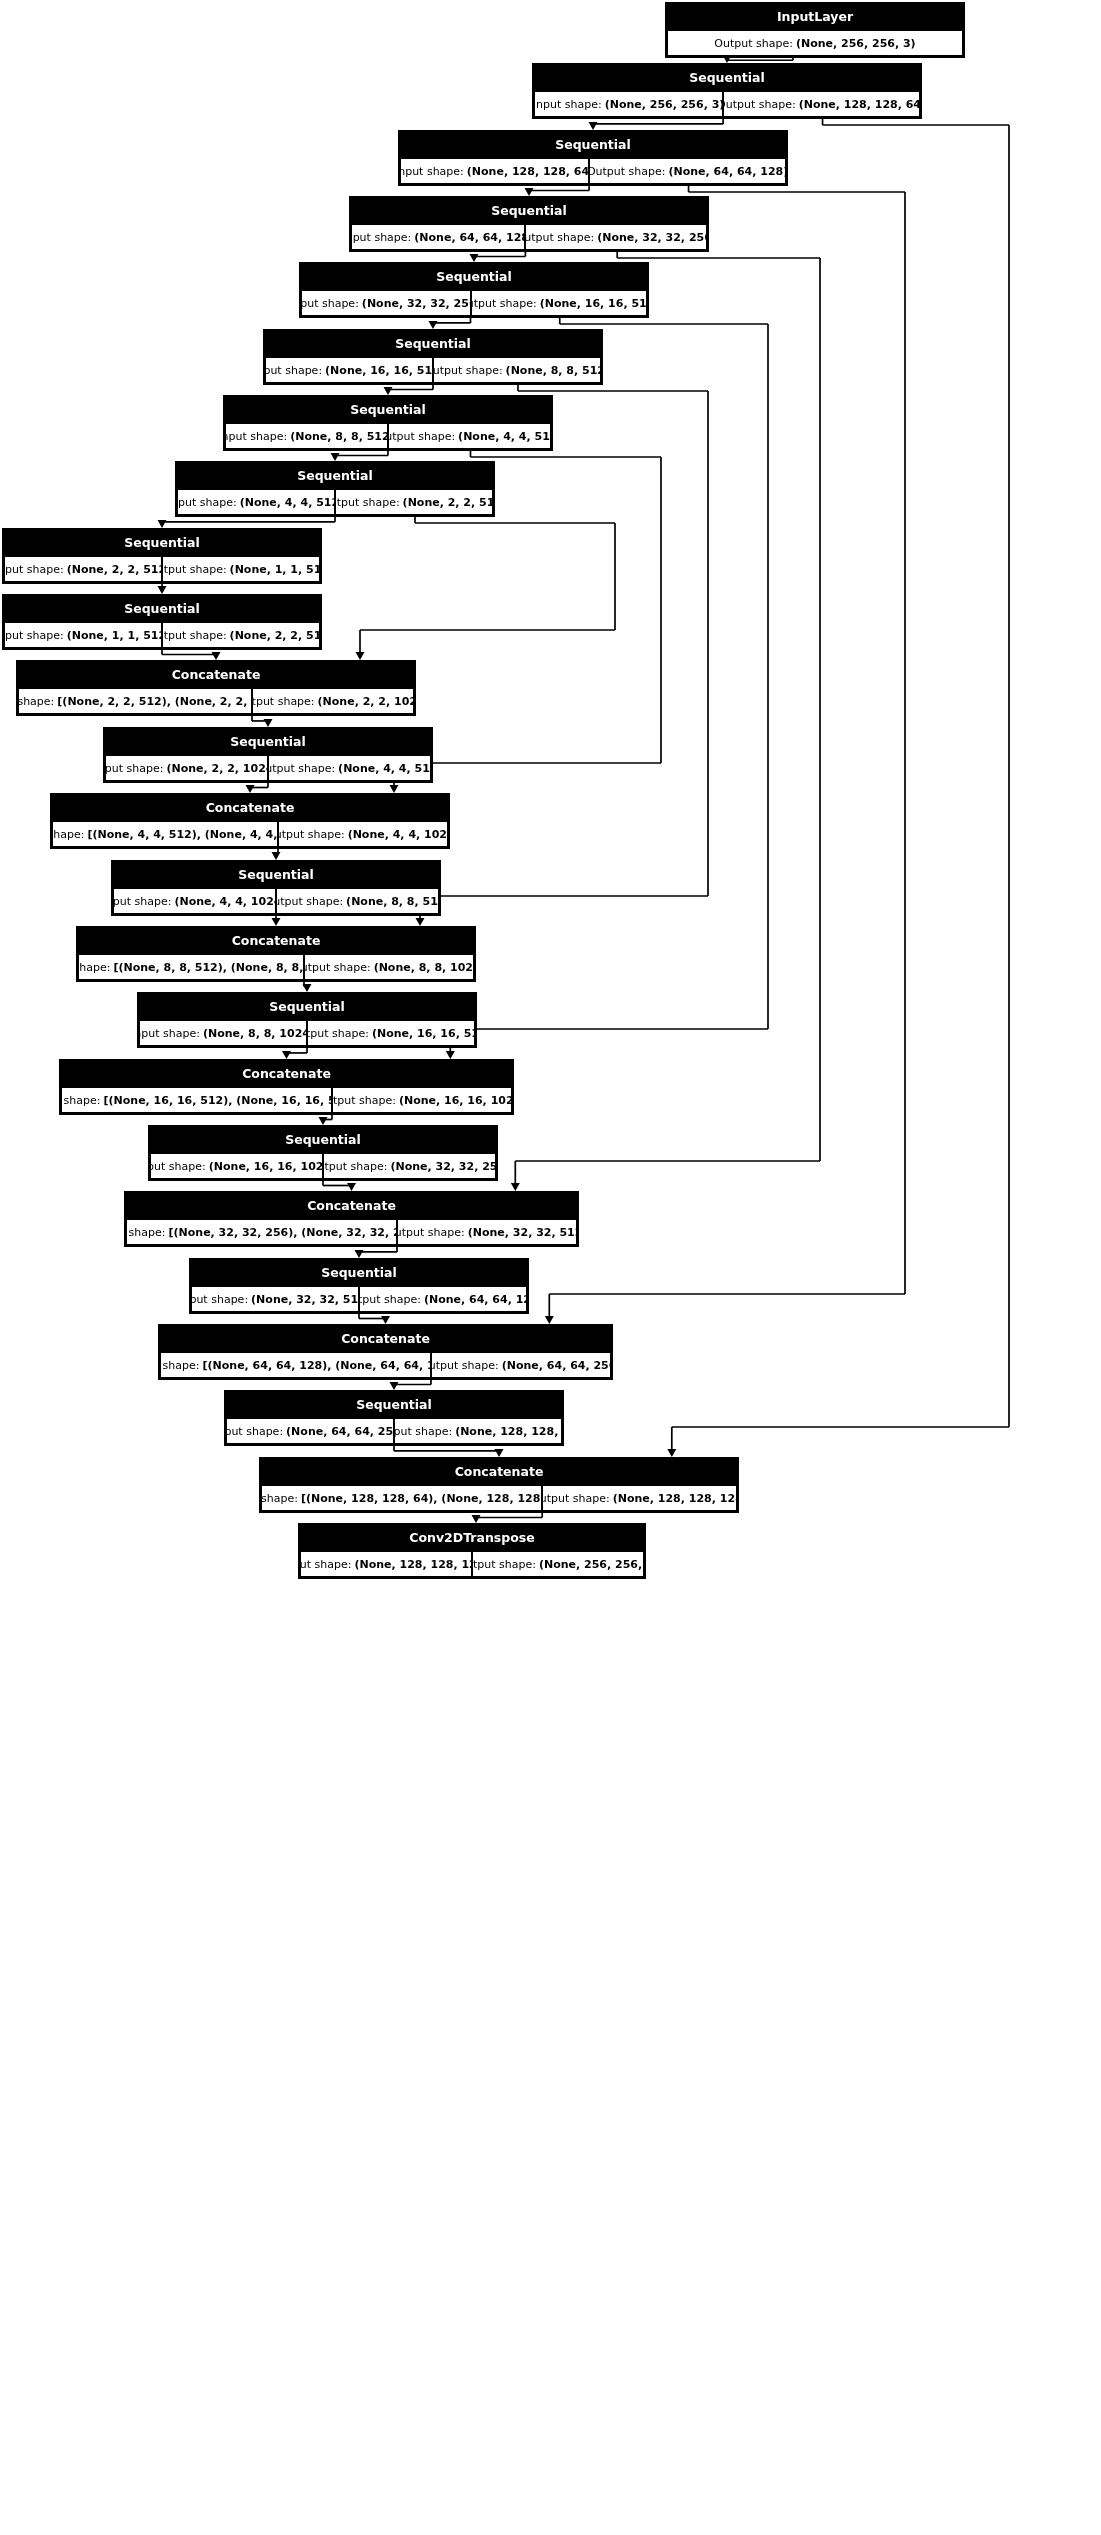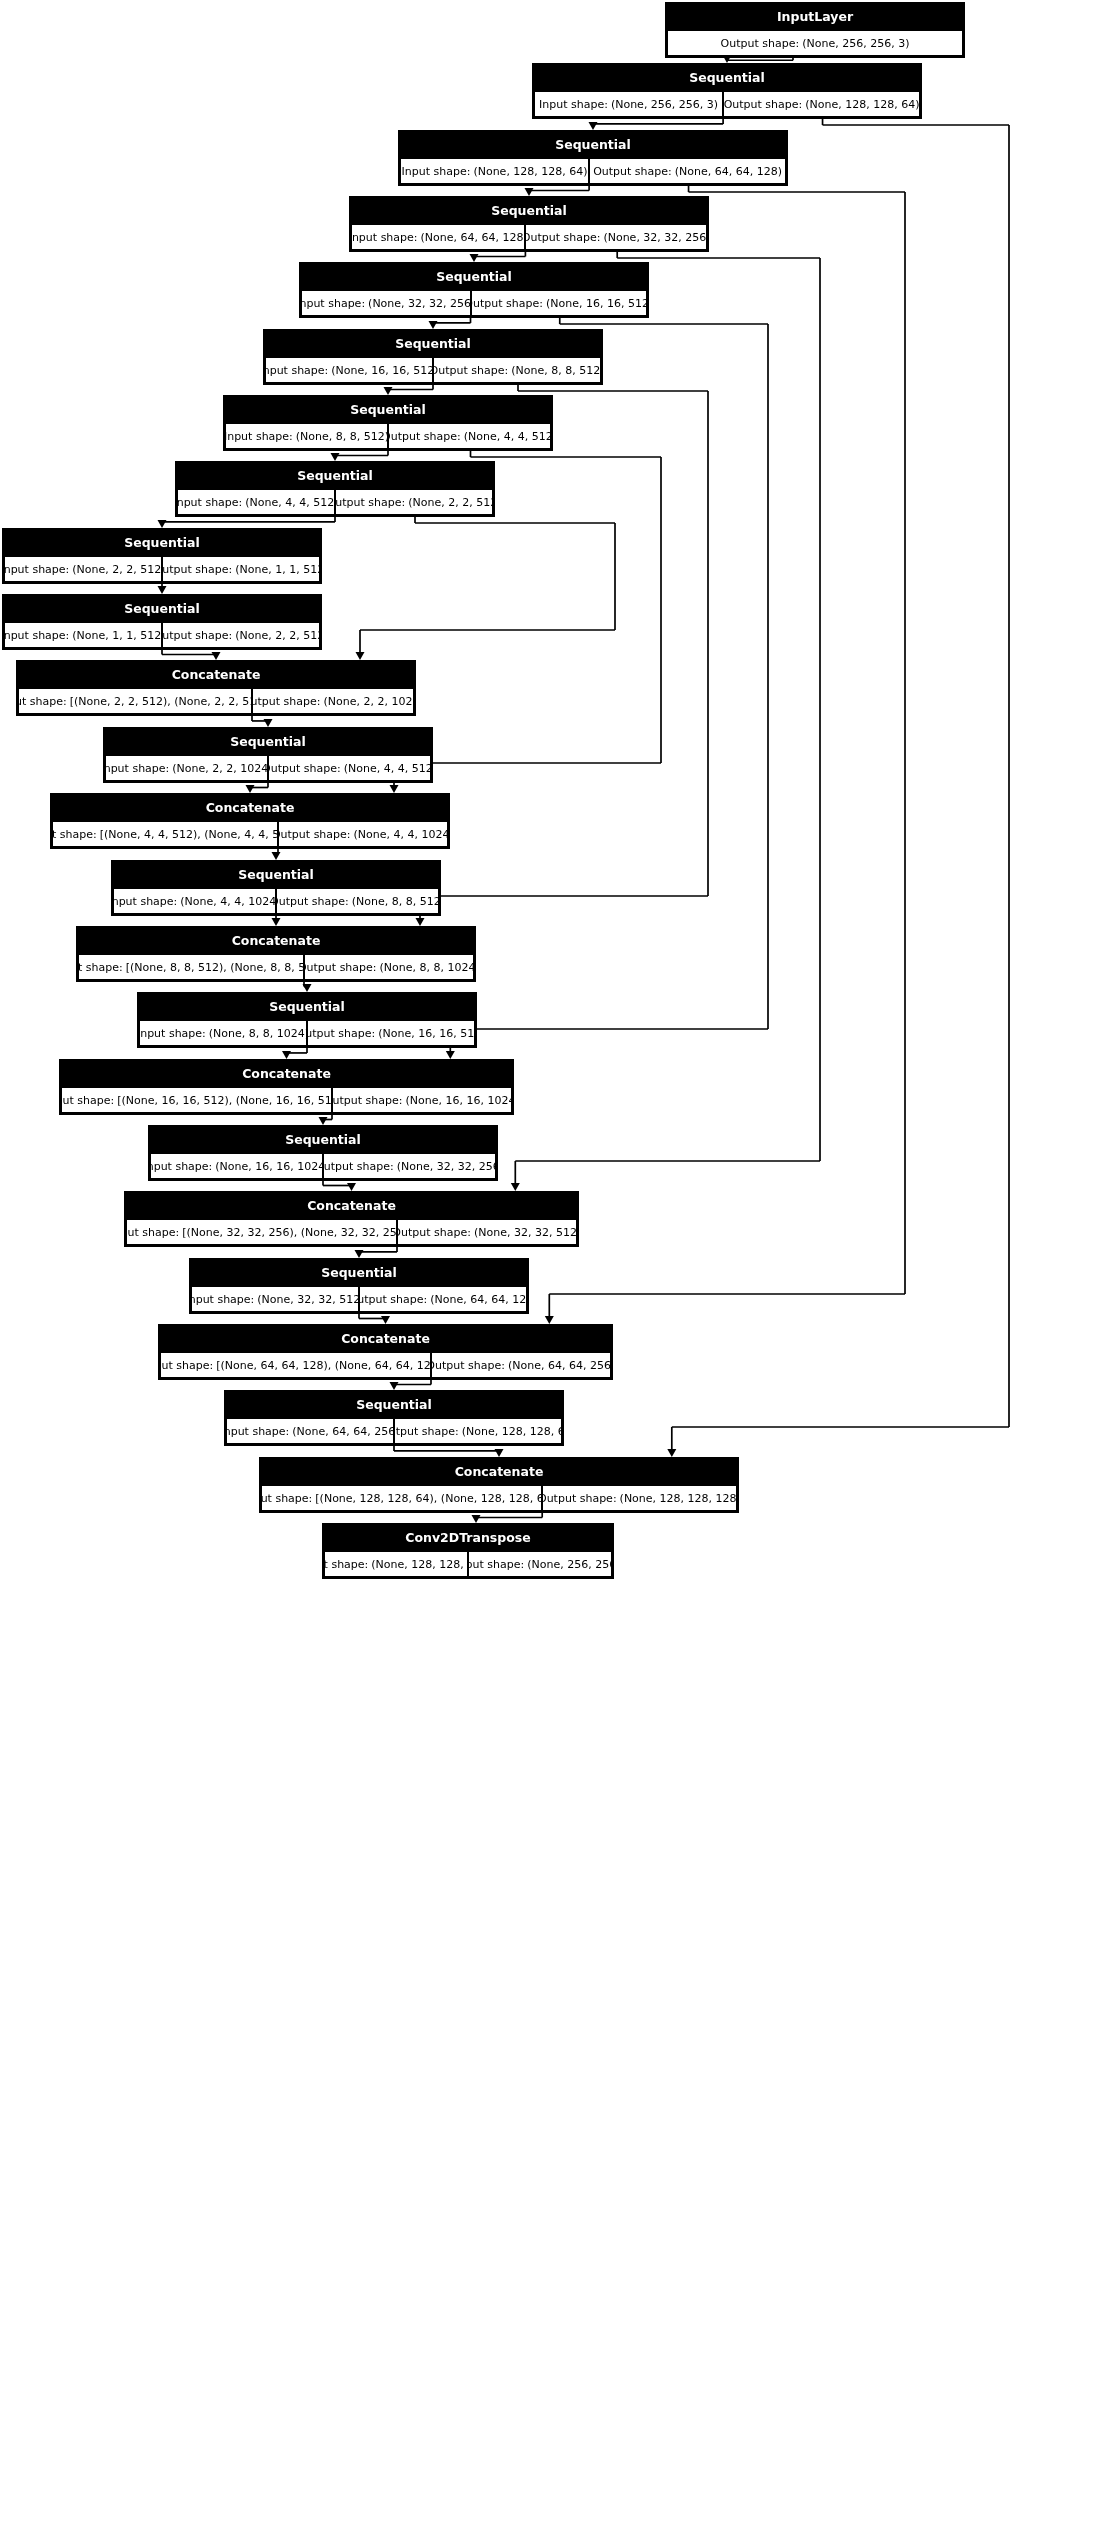--- a/index.html
+++ b/index.html
@@ -40,21 +40,21 @@
     align-items:center;
     justify-content:center;
     font-size:11px;
     color:#000000;
     white-space:nowrap;
     overflow:hidden;
     padding:0 4px;
     background:#ffffff;
   }
   .shape-cell .lbl{font-weight:normal;}
-  .shape-cell .val{font-weight:normal;margin-left:3px;}
+  .shape-cell .val{font-weight:bold;margin-left:3px;}
   .node.single .node-shapes .shape-cell{flex:1 1 100%;}
 </style>
 </head>
 <body>
 
 <div id="canvas">
   <svg id="edge-layer" width="1101" height="2535" style="position:absolute;left:0;top:0;pointer-events:none;">
       <line x1="793" y1="58" x2="793" y2="60.25" stroke="#000" stroke-width="1.7"></line>
       <line x1="793" y1="60.25" x2="727" y2="60.25" stroke="#000" stroke-width="1.7"></line>
       <line x1="727" y1="60.25" x2="727" y2="55" stroke="#000" stroke-width="1.7"></line>
@@ -475,21 +475,21 @@
           <div class="shape-cell" style="flex: 0 0 59%;">
             <span class="lbl">Input shape:</span>
             <span class="val">[(None, 128, 128, 64), (None, 128, 128, 64)]</span>
           </div>
           <div class="shape-cell" style="flex: 0 0 41%;">
             <span class="lbl">Output shape:</span>
             <span class="val">(None, 128, 128, 128)</span>
           </div>
         </div>
       </div>
-      <div class="node" style="left: 322px; top: 1523px; width: 292px;">
+      <div class="node" style="left: 298px; top: 1523px; width: 348px;">
         <div class="node-title">Conv2DTranspose</div>
         <div class="node-shapes">
           <div class="shape-cell" style="flex: 0 0 50%;">
             <span class="lbl">Input shape:</span>
             <span class="val">(None, 128, 128, 128)</span>
           </div>
           <div class="shape-cell" style="flex: 0 0 50%;">
             <span class="lbl">Output shape:</span>
             <span class="val">(None, 256, 256, 3)</span>
           </div>

